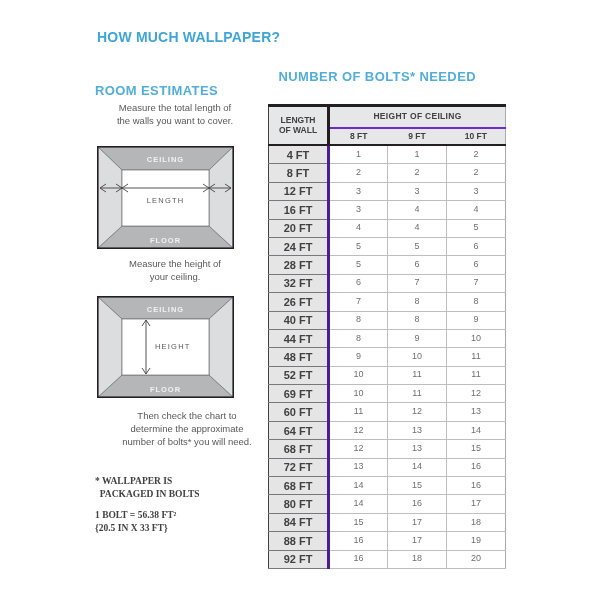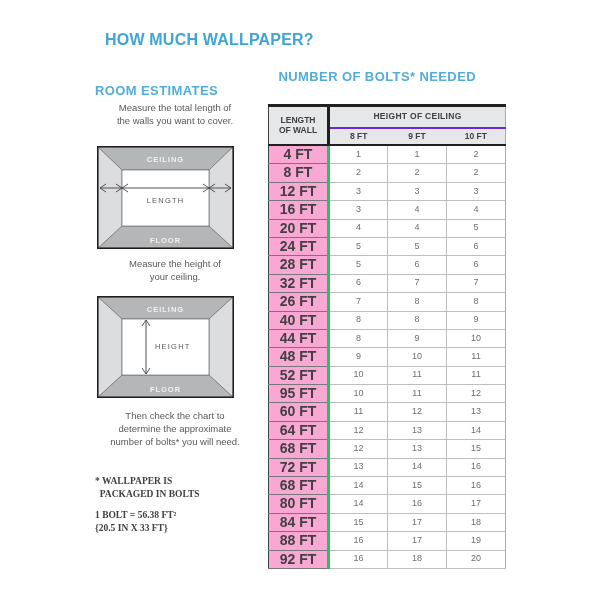--- a/index.html
+++ b/index.html
@@ -1,36 +1,36 @@
 <!DOCTYPE html>
 <html><head>
 <meta charset="utf-8">
 <style>
   html, body { margin:0; padding:0; }
   body {
     width:600px; height:600px; background:#ffffff; position:relative;
     font-family:"Liberation Sans", sans-serif; overflow:hidden;
   }
   .page-title {
-    position:absolute; left:105px; top:20px;
-    font-size:16px; font-weight:bold; color:#3fa5d6; letter-spacing:0.2px;
+    position:absolute; left:97px; top:20px;
+    font-size:14px; font-weight:bold; color:#3fa5d6; letter-spacing:0.2px;
   }
   .section-heading {
     position:absolute; font-size:13px; font-weight:bold;
     color:#52aed9; letter-spacing:0.4px;
   }
   #room-estimates-heading { left:95px; top:83px; }
   #bolts-heading { left:268px; top:69px; width:208px; text-align:right; }
   .para {
     position:absolute; left:95px; width:160px;
     font-size:9.5px; color:#58595b; line-height:13px; white-space:pre-line;text-align:center;
   }
   #step1 { top:101px; }
   #step2 { top:257px; }
-  #step3 { top:409px; }
+  #step3 { top:409px;margin-left:12px; }
   .foot {
     position:absolute; left:95px; width:160px;
     font-size:9.5px; font-weight:bold; color:#414042; line-height:13px;
     white-space:pre-wrap;
     font-family:Liberation Serif, serif;
   }
   #footnote { top:475px; }
   #boltnote { top:509px; }
   svg.diagram { position:absolute; left:97px; }
   #diagram-length { top:146px; }
@@ -56,22 +56,22 @@
   }
   th.hoc {
     background:#e6e7e8; color:#414042; font-size:8.5px; font-weight:bold;
     letter-spacing:0.3px; height:20px; border-bottom:2px solid #6d28d9;
   }
   th.sub {
     background:#e6e7e8; color:#414042; font-size:8.5px; font-weight:bold;
     height:15px; border-bottom:2px solid #231f20;
   }
   tbody th {
-    background:#f9a8d4; color:#414042; font-size:14px; font-weight:bold;
-    height:17.4px; border-right:3px solid #22c55e; border-bottom:1px solid #77787b;
+    background:#e5e5e5; color:#414042; font-size:11px; font-weight:bold;
+    height:17.4px; border-right:3px solid #4c1d95; border-bottom:1px solid #77787b;
     white-space:nowrap;
   }
   tbody td {
     background:#ffffff; color:#6d6e71; font-size:9px;
     border-bottom:1px solid #bcbec0; border-left:1px solid #bcbec0;
   }
   tbody td:nth-child(2) { border-left:none; }
 </style>
 </head>
 <body>
@@ -226,21 +226,21 @@
         <td>10</td>
         <td>11</td>
       </tr>
       <tr>
         <th>52 FT</th>
         <td>10</td>
         <td>11</td>
         <td>11</td>
       </tr>
       <tr>
-        <th>95 FT</th>
+        <th>69 FT</th>
         <td>10</td>
         <td>11</td>
         <td>12</td>
       </tr>
       <tr>
         <th>60 FT</th>
         <td>11</td>
         <td>12</td>
         <td>13</td>
       </tr>

